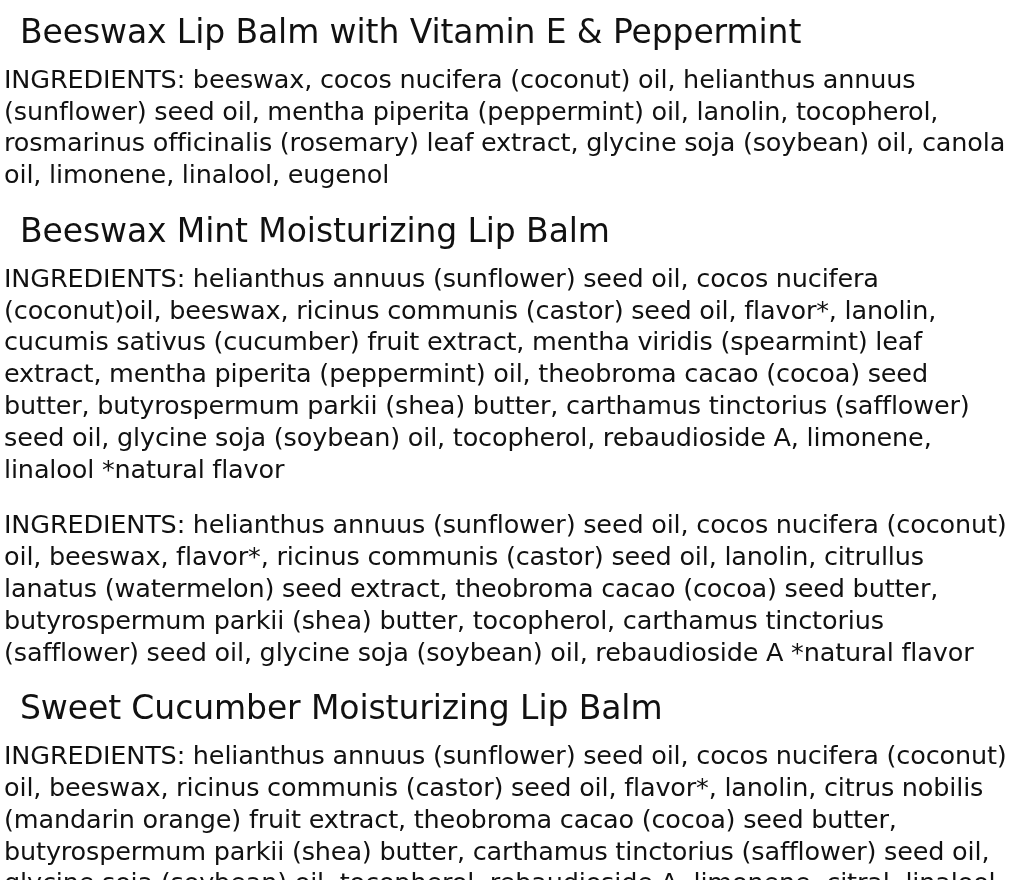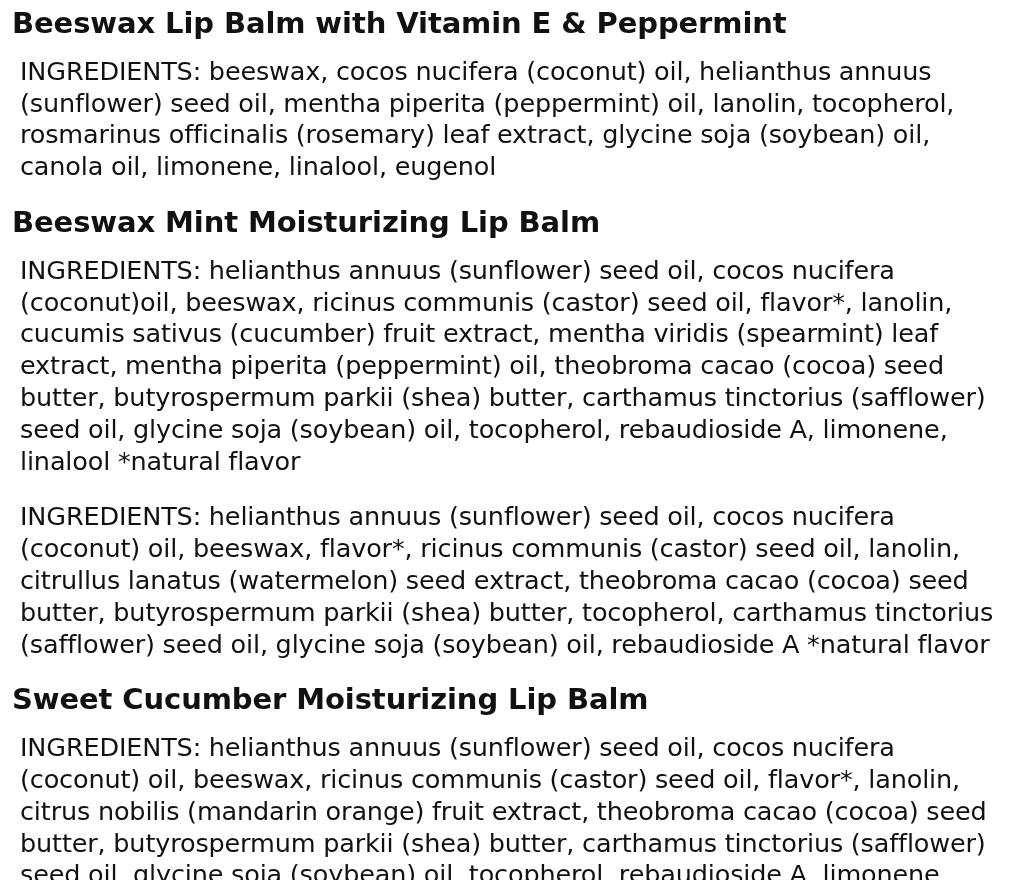--- a/index.html
+++ b/index.html
@@ -19,33 +19,33 @@
     padding: 0px 4px 0 4px;
     box-sizing: border-box;
   }
   .product {
     margin-bottom: 24px;
   }
   .product:first-child {
     margin-top: 0px;
   }
   .product-name {
-    font-size: 29px;
+    font-size: 33px;
     line-height: 31.8px;
-    font-weight: 700;
+    font-weight: 400;
     letter-spacing: -0.1px;
-    margin: 8px;
+    margin: 16px;
     padding: 0;
   }
   .product-ingredients {
     font-size: 25.5px;
     line-height: 31.8px;
     font-weight: 400;
     letter-spacing: -0.15px;
-    margin: 16px;
+    margin: 0;
     padding: 0;
     word-spacing: -0.2px;
   }
 </style>
 </head>
 <body>
 
 <div class="page">
 
   <div class="product">

